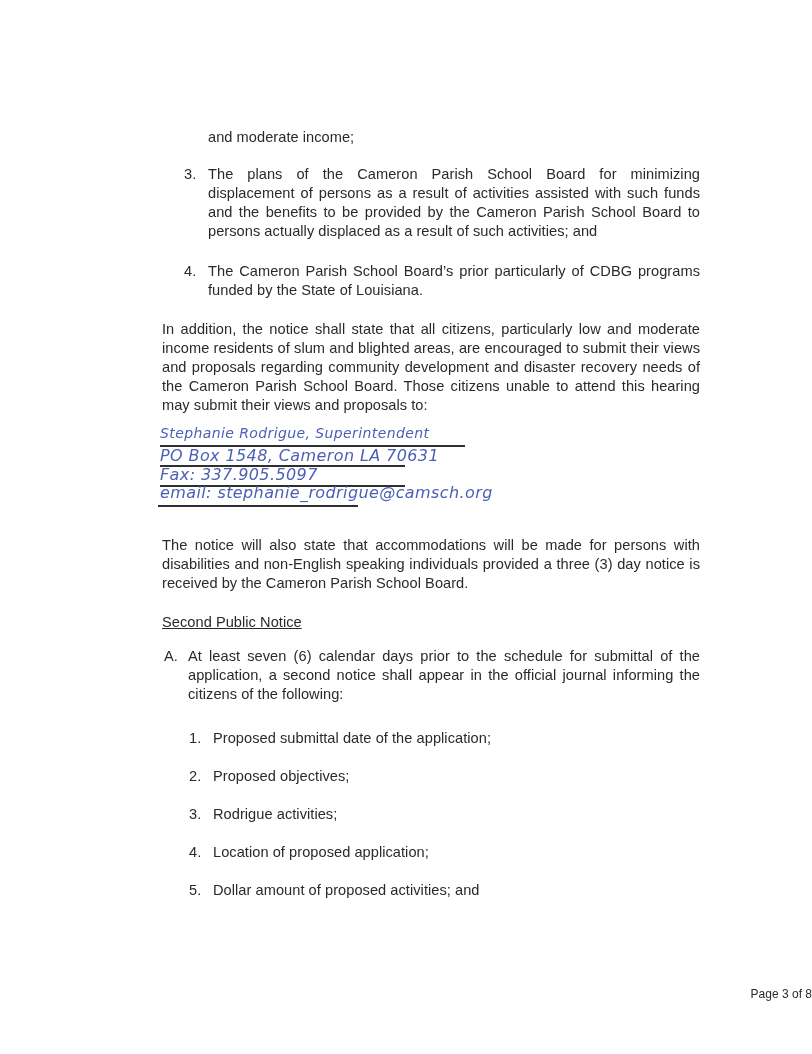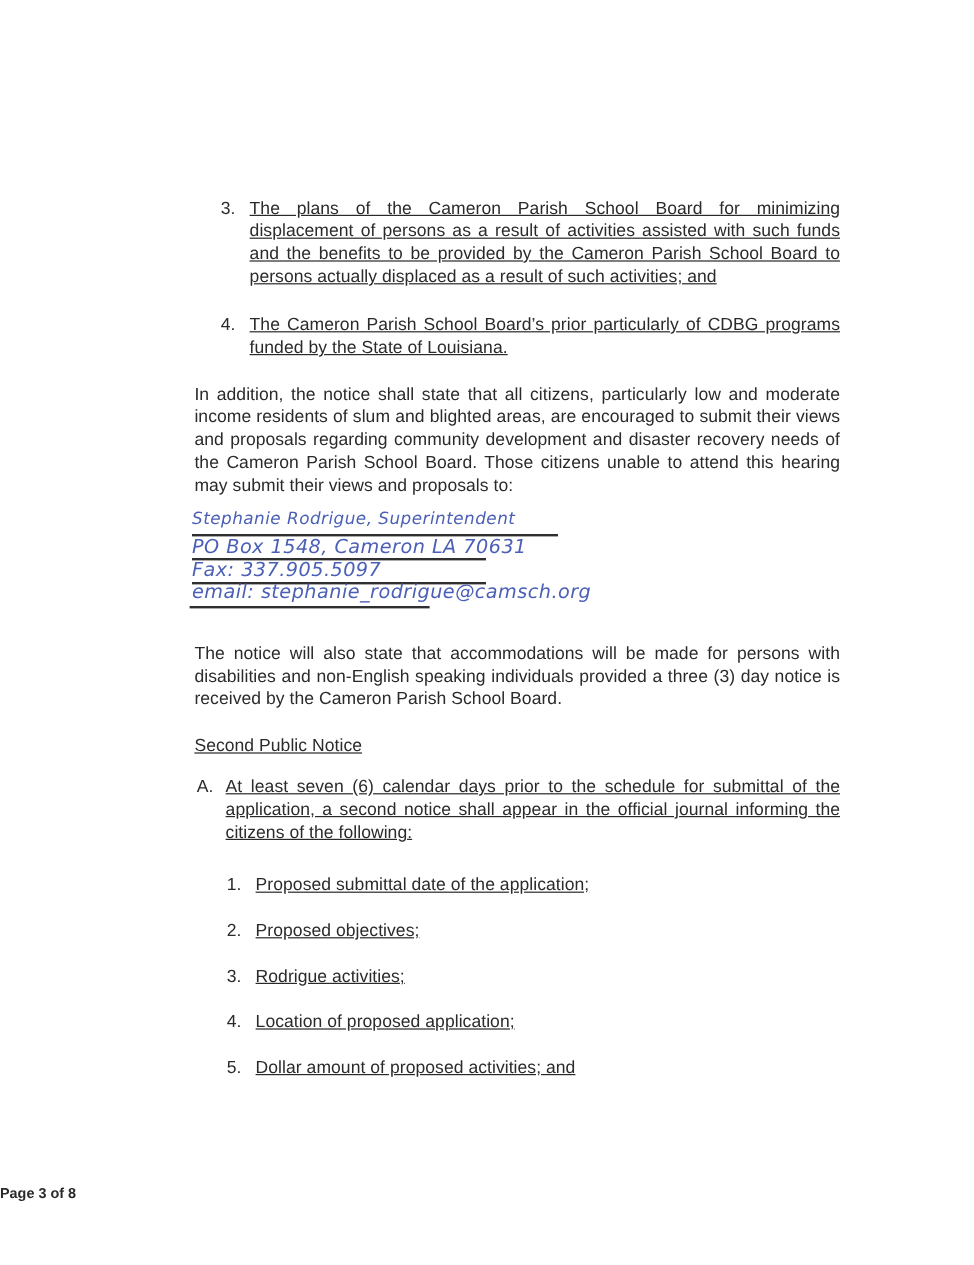--- a/index.html
+++ b/index.html
@@ -6,38 +6,39 @@
   body {
     width: 812px; height: 1054px; position: relative; overflow: hidden;
     font-family: "Liberation Sans", "DejaVu Sans", sans-serif;
     color: #2a2a2a;
   }
   .page { position: absolute; left: 0; top: 0; width: 812px; height: 1054px; background: #ffffff; }
   .txt { font-size: 14.6px; line-height: 19px; letter-spacing: 0.05px; }
   .just { text-align: justify; text-align-last: left; }
   .block { position: absolute; }
   .num { position: absolute; left: 0; top: 0; }
-  .item-body { position: absolute; left: 24px; top: 0; right: 0; text-decoration: underline; }
+  .item-body { position: absolute; left: 24px; top: 0; right: 0; }
 
   .hw {
     position: absolute; left: 160px; top: 425px; width: 360px;
     font-family: "DejaVu Sans", sans-serif; color: #4a5fb5;
     font-size: 16px; font-style: italic; letter-spacing: 0.4px;
   }
   .hw-line { position: absolute; left: 0; white-space: nowrap; }
   .hw-rule { position: absolute; height: 1.5px; background: #2f2f2f; }
 
   .heading { text-decoration: underline; text-align: center; }
-  .footer { position: absolute; left: 0; width: 812px; top: 987px; text-align: left; font-size: 12px; color: #2a2a2a; font-weight: bold; }
+  .footer { position: absolute; left: 0; width: 812px; top: 987px; text-align: right; font-size: 12px; color: #2a2a2a; }
 </style>
 </head>
 <body>
 
 <div class="page">
 
+  <div class="block txt" style="left:208px; top:128px; width:500px;">and moderate income;</div>
 
   <div class="block txt" style="left:184px; top:165px; width:516px; height:80px;">
     <span class="num">3.</span>
     <div class="item-body just">The plans of the Cameron Parish School Board for minimizing displacement of persons as a result of activities assisted with such funds and the benefits to be provided by the Cameron Parish School Board to persons actually displaced as a result of such activities; and</div>
   </div>
 
   <div class="block txt" style="left:184px; top:262px; width:516px; height:40px;">
     <span class="num">4.</span>
     <div class="item-body just">The Cameron Parish School Board’s prior particularly of CDBG programs funded by the State of Louisiana.</div>
   </div>

